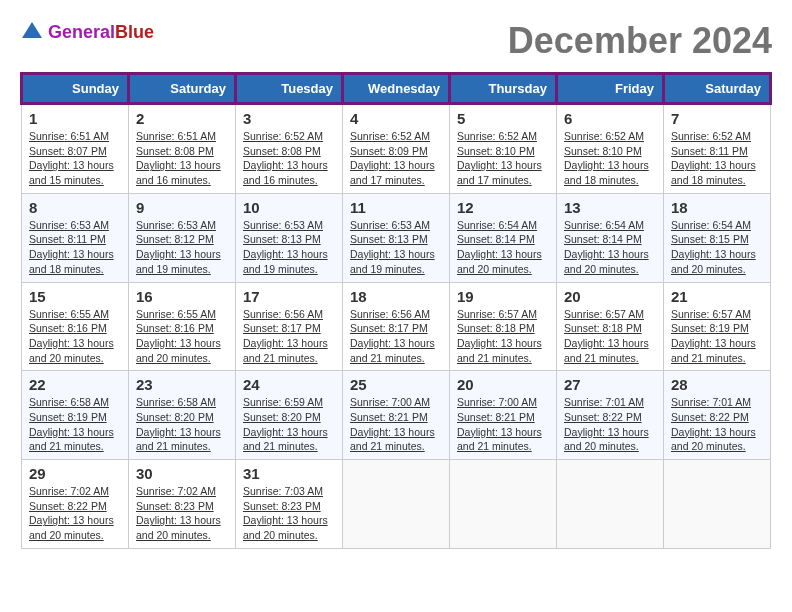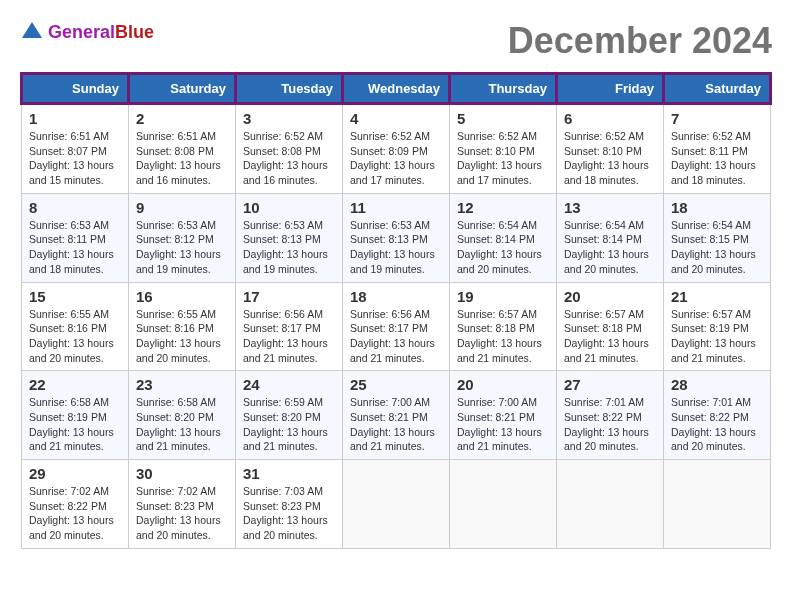--- a/index.html
+++ b/index.html
@@ -45,21 +45,21 @@
       padding: 5px 7px;
       vertical-align: top;
       font-size: 11px;
       color: #333;
       width: 107px;
       min-height: 80px;
       background: #fff;
     }
     .calendar tr:nth-child(even) td { background: #f5f8ff; }
     .day-num { font-size: 15px; font-weight: bold; margin-bottom: 2px; }
-    .day-info { font-size: 10.5px; line-height: 1.4; }
+    .day-info { font-size: 10.5px; line-height: 1.4; text-decoration: underline; }
     .empty { background: #f9f9f9 !important; }
   </style>
 </head>
 <body>
 
 <div class="header">
   <div class="logo">
     <svg class="logo-icon" viewBox="0 0 24 24" xmlns="http://www.w3.org/2000/svg">
       <polygon points="12,2 22,18 2,18" fill="#2a6db5"></polygon>
     </svg>

